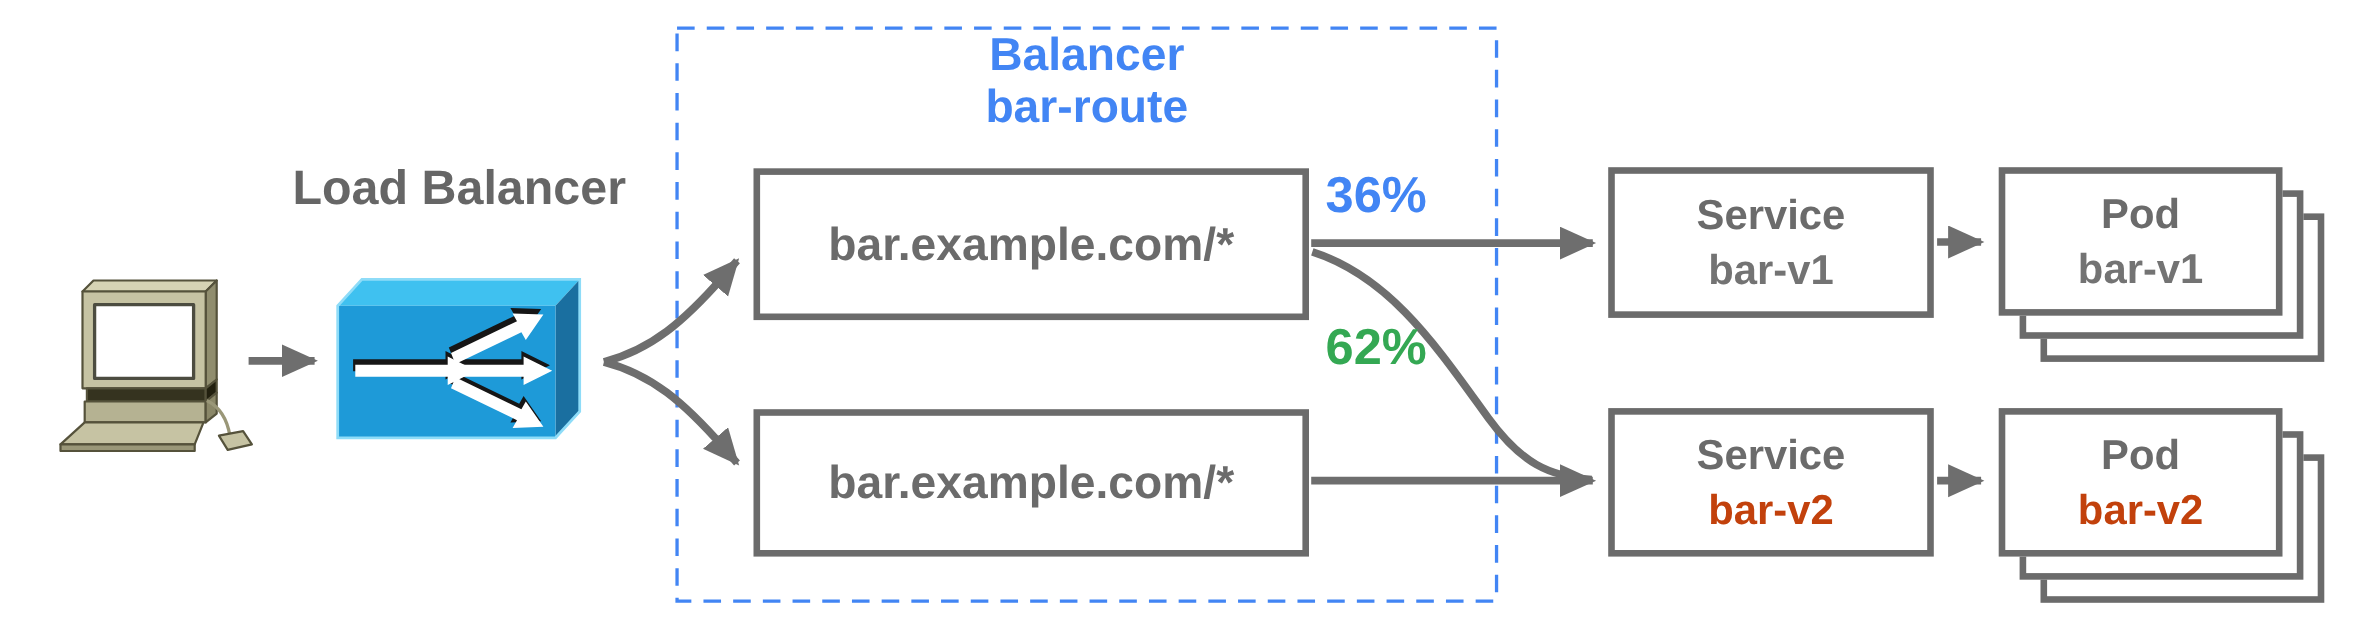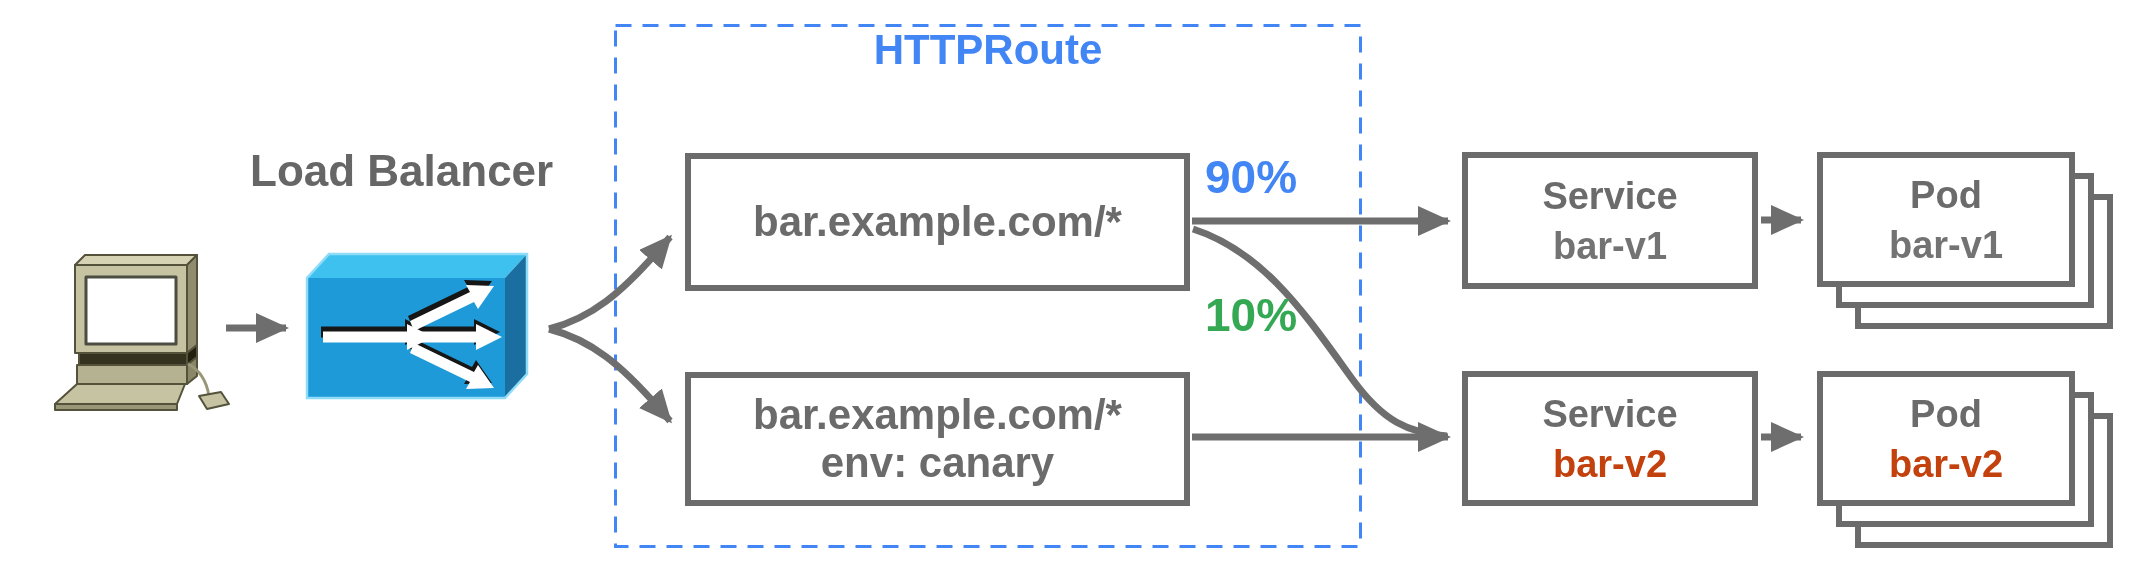--- a/index.html
+++ b/index.html
@@ -19,21 +19,21 @@
   #svc1{left:1462px;top:152px;width:296px;height:137px;font-size:38px;line-height:50px;}
   #svc2{left:1462px;top:371px;width:296px;height:135px;font-size:38px;line-height:50px;}
   .pod-layer{position:absolute;width:258px;height:135px;background:#ffffff;
     border:6px solid #6B6B6B;box-sizing:border-box;}
   #pod1-l3{left:1855px;top:194px;} #pod1-l2{left:1836px;top:173px;}
   #pod1{left:1817px;top:152px;width:258px;height:135px;font-size:38px;line-height:50px;}
   #pod2-l3{left:1855px;top:413px;} #pod2-l2{left:1836px;top:392px;}
   #pod2{left:1817px;top:371px;width:258px;height:135px;font-size:38px;line-height:50px;}
   .blue{color:#737373;}
   .green{color:#c2410c;}
-  #lb-label{left:250px;top:146px;width:335px;font-size:44px;color:#666666;}
+  #lb-label{left:250px;top:146px;width:335px;text-align:center;font-size:44px;color:#666666;}
   #rt-title{left:614px;top:26px;width:748px;text-align:center;font-size:42px;line-height:47px;color:#4285F4;}
   #w90{left:1205px;top:150px;font-size:46px;color:#4285F4;}
   #w10{left:1205px;top:288px;font-size:46px;color:#34A853;}
 </style>
 </head>
 <body>
 
 <div class="canvas">
 
   <svg class="layer" width="2149" height="573" viewBox="0 0 2149 573">
@@ -92,34 +92,34 @@
 
     <path d="M1192,437 L1448,437" stroke="#6E6E6E" stroke-width="7" fill="none" marker-end="url(#ah)"></path>
 
     <path d="M1761,220 L1801,220" stroke="#6E6E6E" stroke-width="7" fill="none" marker-end="url(#ah)"></path>
     <path d="M1761,437 L1801,437" stroke="#6E6E6E" stroke-width="7" fill="none" marker-end="url(#ah)"></path>
   </svg>
 
   <div class="abs" id="lb-label">Load Balancer</div>
 
   <div class="abs" id="rt-title">
-    <div>HTTPRoute</div>
+    <div>Balancer</div>
+    <div>bar-route</div>
   </div>
 
   <div class="gbox" id="route1">
     <div>bar.example.com/*</div>
   </div>
 
   <div class="gbox" id="route2">
     <div>bar.example.com/*</div>
-    <div>env: canary</div>
   </div>
 
-  <div class="abs" id="w90">90%</div>
-  <div class="abs" id="w10">10%</div>
+  <div class="abs" id="w90">36%</div>
+  <div class="abs" id="w10">62%</div>
 
   <div class="gbox" id="svc1">
     <div>Service</div>
     <div class="blue">bar-v1</div>
   </div>
 
   <div class="gbox" id="svc2">
     <div>Service</div>
     <div class="green">bar-v2</div>
   </div>

